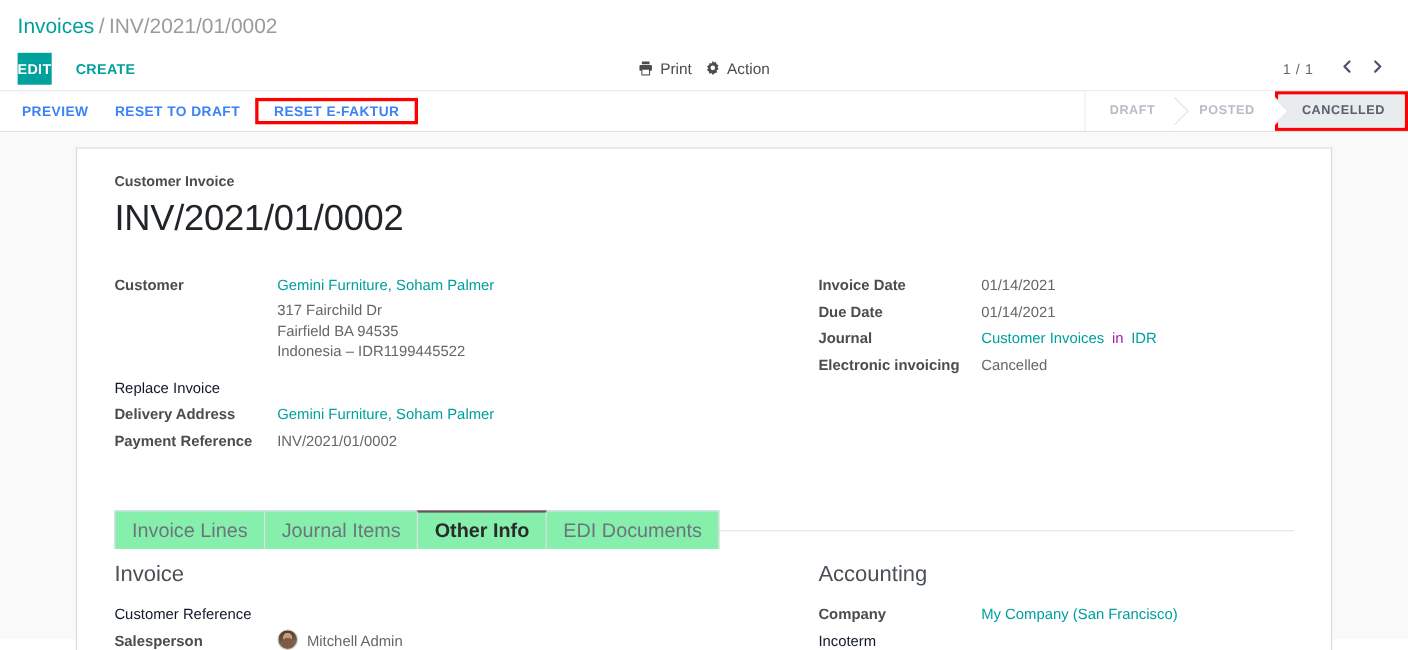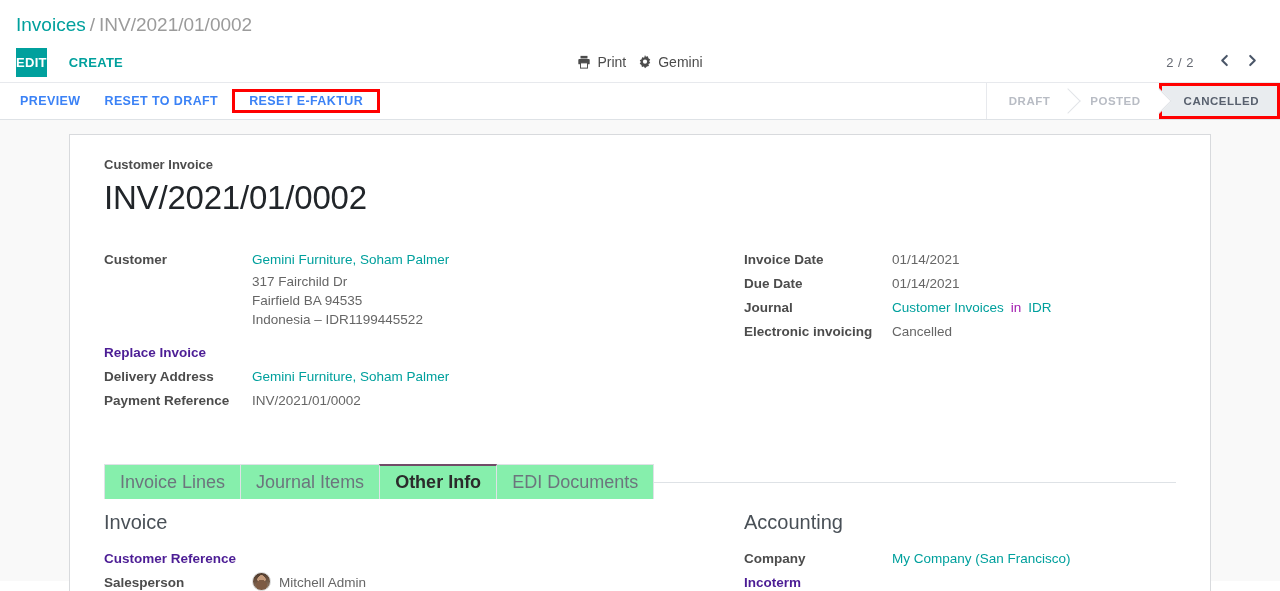--- a/index.html
+++ b/index.html
@@ -233,21 +233,21 @@
     margin-bottom: 0;
   }
   .flabel {
     width: 148px;
     flex: 0 0 148px;
     font-size: 13.5px;
     font-weight: bold;
     color: #4c4c4c;
     line-height: 24px;
   }
-  .flabel.muted { color: #4c1d95; font-weight: bold; }
+  .flabel.muted { color: #0f172a; font-weight: normal; }
   .fvalue {
     font-size: 13.5px;
     color: #666666;
     line-height: 24px;
   }
   .fvalue.link { color: #00A09D; cursor: pointer; }
   .addr-line { font-size: 13.5px; color: #666666; line-height: 19px; }
   .inline-sep { color: #a21caf; padding: 0 7px; font-size: 13.5px; }
 
   
@@ -332,26 +332,26 @@
         <span>Print</span>
       </span>
 
       <span class="cp-act">
         <span>
           <svg width="14" height="14" viewBox="0 0 16 16" fill="#4c4c4c">
             <path d="M8 0l1 2.1 2.3-.6.6 2.3L14 5l-1.2 2L14 9l-2.1 1.2.6 2.3-2.3.6L8 15l-1.2-1.9-2.3.6-.6-2.3L2 10l1.2-2L2 6l2.1-1.2.6-2.3 2.3.6z"></path>
             <circle cx="8" cy="7.6" r="2.4" fill="#fff"></circle>
           </svg>
         </span>
-        <span>Gemini</span>
+        <span>Action</span>
       </span>
     </div>
 
     <div class="cp-right">
-      <span class="pager-value">2 / 2</span>
+      <span class="pager-value">1 / 1</span>
       <button class="pager-btn">
         <span>
           <svg width="11" height="13" viewBox="0 0 12 14" fill="none" stroke="#4a5668" stroke-width="2.2" stroke-linecap="round" stroke-linejoin="round">
             <polyline points="8.5,2 3.5,7 8.5,12"></polyline>
           </svg>
         </span>
       </button>
       <button class="pager-btn">
         <span>
           <svg width="11" height="13" viewBox="0 0 12 14" fill="none" stroke="#4a5668" stroke-width="2.2" stroke-linecap="round" stroke-linejoin="round">

